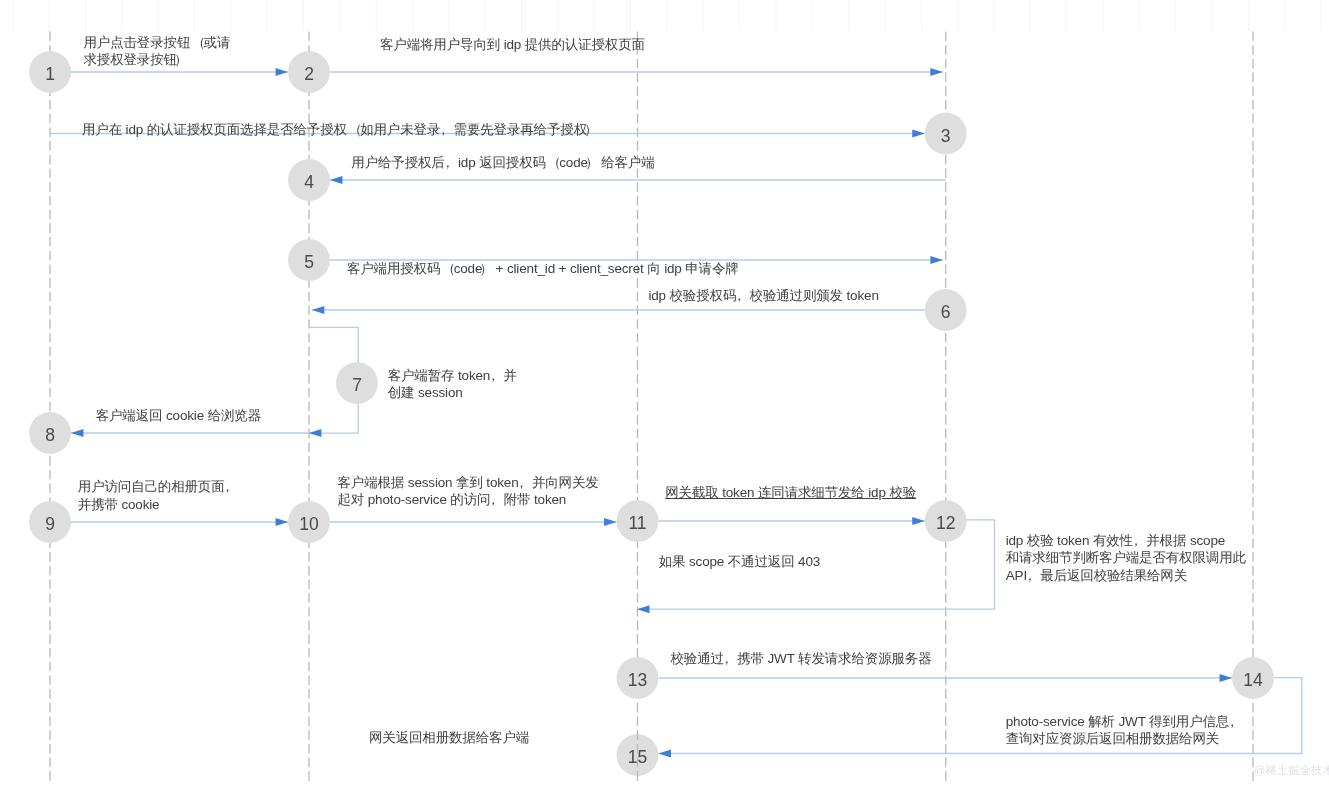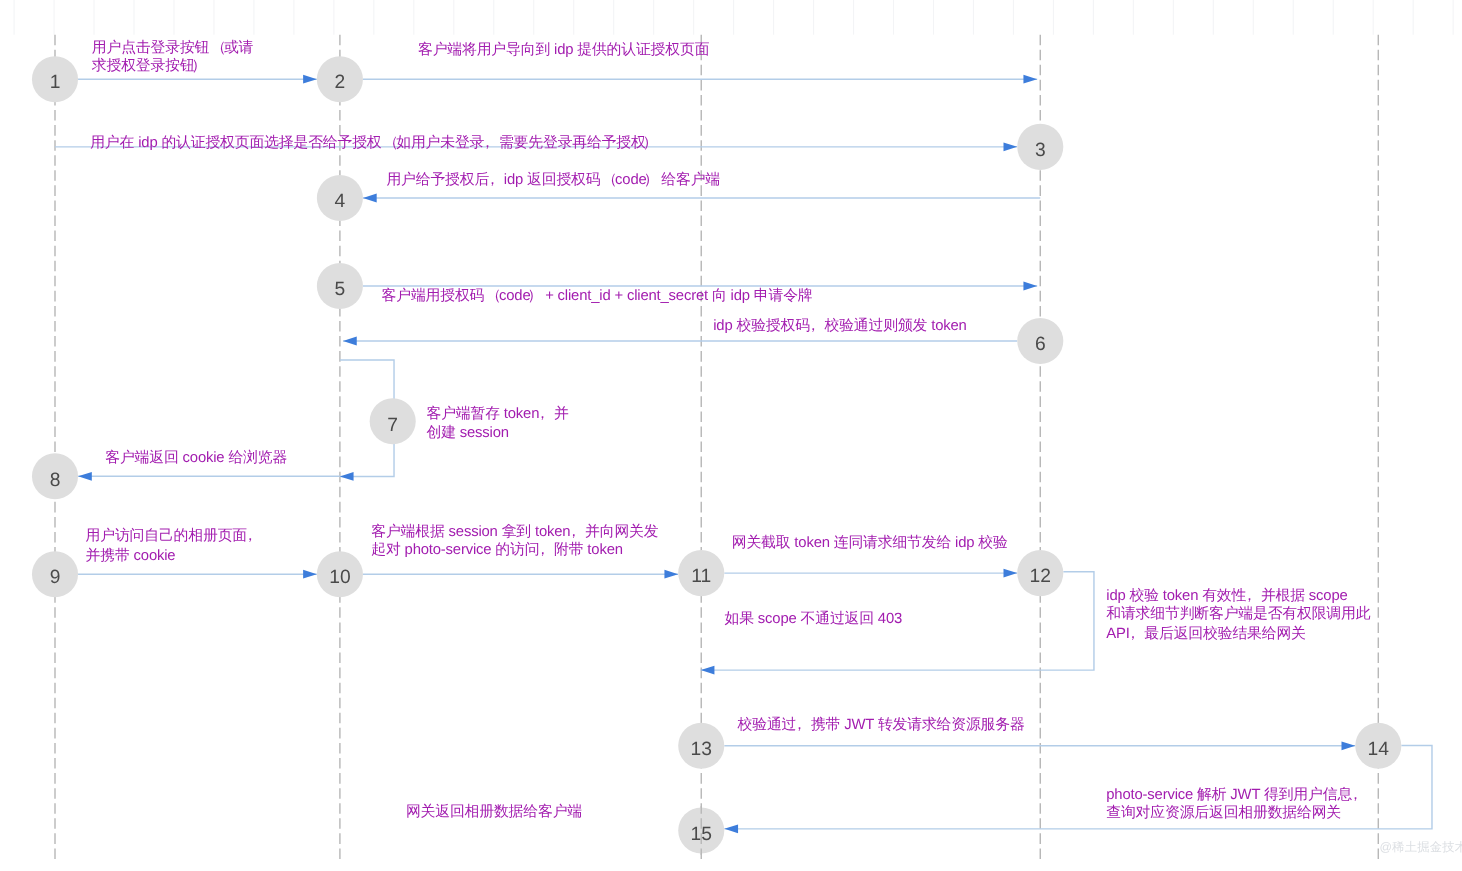--- a/index.html
+++ b/index.html
@@ -1,21 +1,21 @@
 <!DOCTYPE html>
 <html><head>
 <meta charset="utf-8">
 <title>sequence-diagram</title>
 <style>
   html,body{margin:0;padding:0;background:#ffffff;}
   body{width:1329px;height:792px;overflow:hidden;
        font-family:"Liberation Sans",sans-serif;}
   #stage{position:relative;width:1329px;height:792px;background:#fff;}
   svg.layer{position:absolute;left:0;top:0;width:1329px;height:792px;}
-  .msg-text{position:absolute;color:#a21caf;font-size:13.5px;line-height:17.2px;letter-spacing:-0.16px;
+  .msg-text{position:absolute;color:#404040;font-size:13.5px;line-height:17.2px;letter-spacing:-0.16px;
             white-space:pre;font-family:"Liberation Sans",sans-serif;}
   .wm{position:absolute;color:#dcdfe3;font-size:11.2px;white-space:pre;letter-spacing:0.2px;}
   .pL{position:relative;left:-0.28em;}
   .pC{position:relative;left:-0.20em;}
   .pR{position:relative;left:0.13em;}
   .node-num{font-family:"Liberation Sans",sans-serif;font-size:17.5px;fill:#4a4a4a;
             text-anchor:middle;dominant-baseline:central;}
   *{-webkit-font-smoothing:antialiased;}
 </style>
 </head>
@@ -197,21 +197,21 @@
       <div class="msg-text" style="left: 83.5px; top: 33.9px;"><div>用户点击登录按钮<span class="pR">（</span>或请</div><div>求授权登录按钮<span class="pC">）</span></div></div>
       <div class="msg-text" style="left: 332px; top: 36.1px; margin-left: 48px;"><div>客户端将用户导向到 idp 提供的认证授权页面</div></div>
       <div class="msg-text" style="left: 82px; top: 107.4px; margin-top: 14px;"><div>用户在 idp 的认证授权页面选择是否给予授权<span class="pR">（</span>如用户未登录<span class="pL">，</span>需要先登录再给予授权<span class="pC">）</span></div></div>
       <div class="msg-text" style="left: 351.3px; top: 154.2px;"><div>用户给予授权后<span class="pL">，</span>idp 返回授权码<span class="pR">（</span>code<span class="pC">）</span>给客户端</div></div>
       <div class="msg-text" style="left: 346.9px; top: 232.4px; margin-top: 28px;"><div>客户端用授权码<span class="pR">（</span>code<span class="pC">）</span>+ client_id + client_secret 向 idp 申请令牌</div></div>
       <div class="msg-text" style="left: 648.4px; top: 287.3px;"><div>idp 校验授权码<span class="pL">，</span>校验通过则颁发 token</div></div>
       <div class="msg-text" style="left: 387.7px; top: 367.2px;"><div>客户端暂存 token<span class="pL">，</span>并</div><div>创建 session</div></div>
       <div class="msg-text" style="left: 95.7px; top: 406.9px;"><div>客户端返回 cookie 给浏览器</div></div>
       <div class="msg-text" style="left: 77.8px; top: 478.3px;"><div>用户访问自己的相册页面<span class="pL">，</span></div><div>并携带 cookie</div></div>
       <div class="msg-text" style="left: 337.5px; top: 474.2px;"><div>客户端根据 session 拿到 token<span class="pL">，</span>并向网关发</div><div>起对 photo-service 的访问<span class="pL">，</span>附带 token</div></div>
-      <div class="msg-text" style="left: 665.2px; top: 484.4px;"><div>网关截取 token 连同请求细节发给 idp 校验</div></div>
+      <div class="msg-text" style="left: 665.2px; top: 484.4px; text-decoration: underline;"><div>网关截取 token 连同请求细节发给 idp 校验</div></div>
       <div class="msg-text" style="left: 658.7px; top: 552.7px;"><div>如果 scope 不通过返回 403</div></div>
       <div class="msg-text" style="left: 1005.7px; top: 532.2px;"><div>idp 校验 token 有效性<span class="pL">，</span>并根据 scope</div><div>和请求细节判断客户端是否有权限调用此</div><div>API<span class="pL">，</span>最后返回校验结果给网关</div></div>
       <div class="msg-text" style="left: 670.5px; top: 650.1px;"><div>校验通过<span class="pL">，</span>携带 JWT 转发请求给资源服务器</div></div>
       <div class="msg-text" style="left: 1005.7px; top: 712.5px;"><div>photo-service 解析 JWT 得到用户信息<span class="pL">，</span></div><div>查询对应资源后返回相册数据给网关</div></div>
       <div class="msg-text" style="left: 369px; top: 728.7px;"><div>网关返回相册数据给客户端</div></div>
     </div>
   <div class="wm" id="watermark" style="left:1216px;top:762.5px;margin-left:38px;">@稀土掘金技术社区</div>
 </div>
 
 </body></html>

